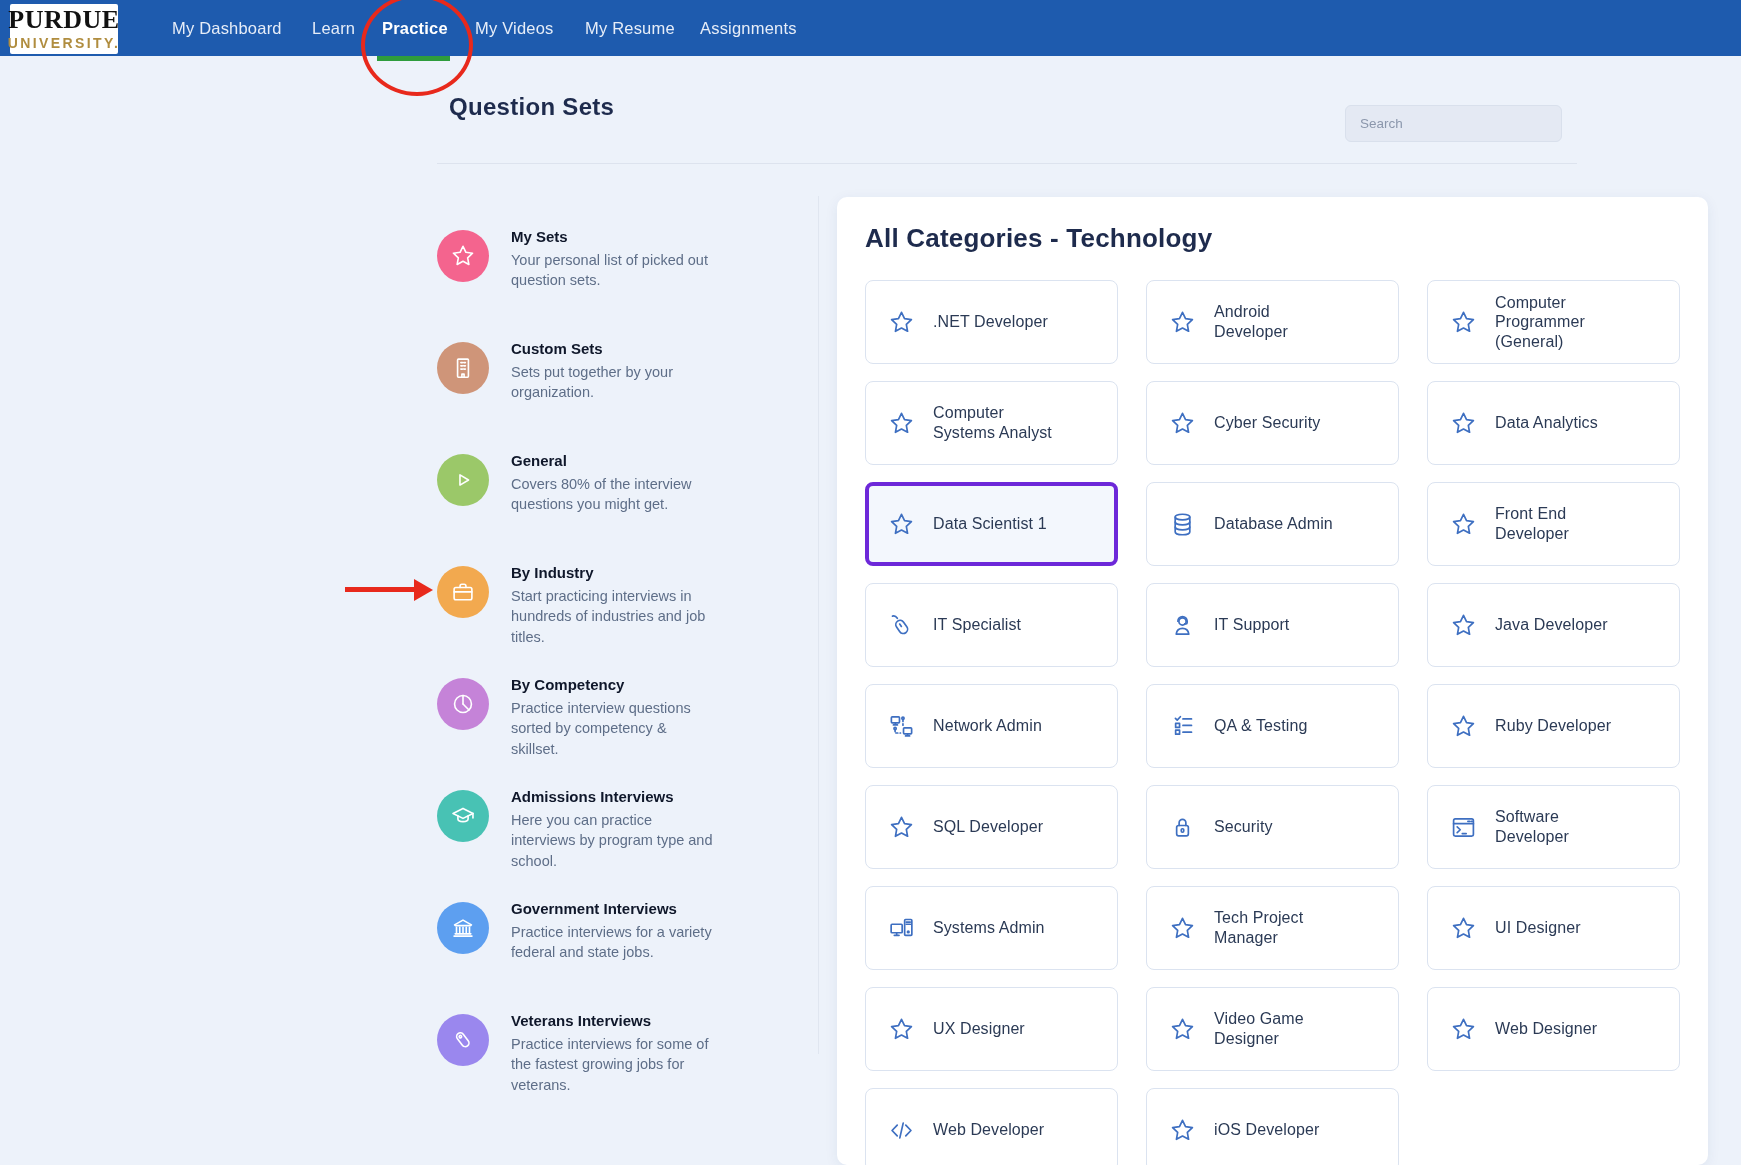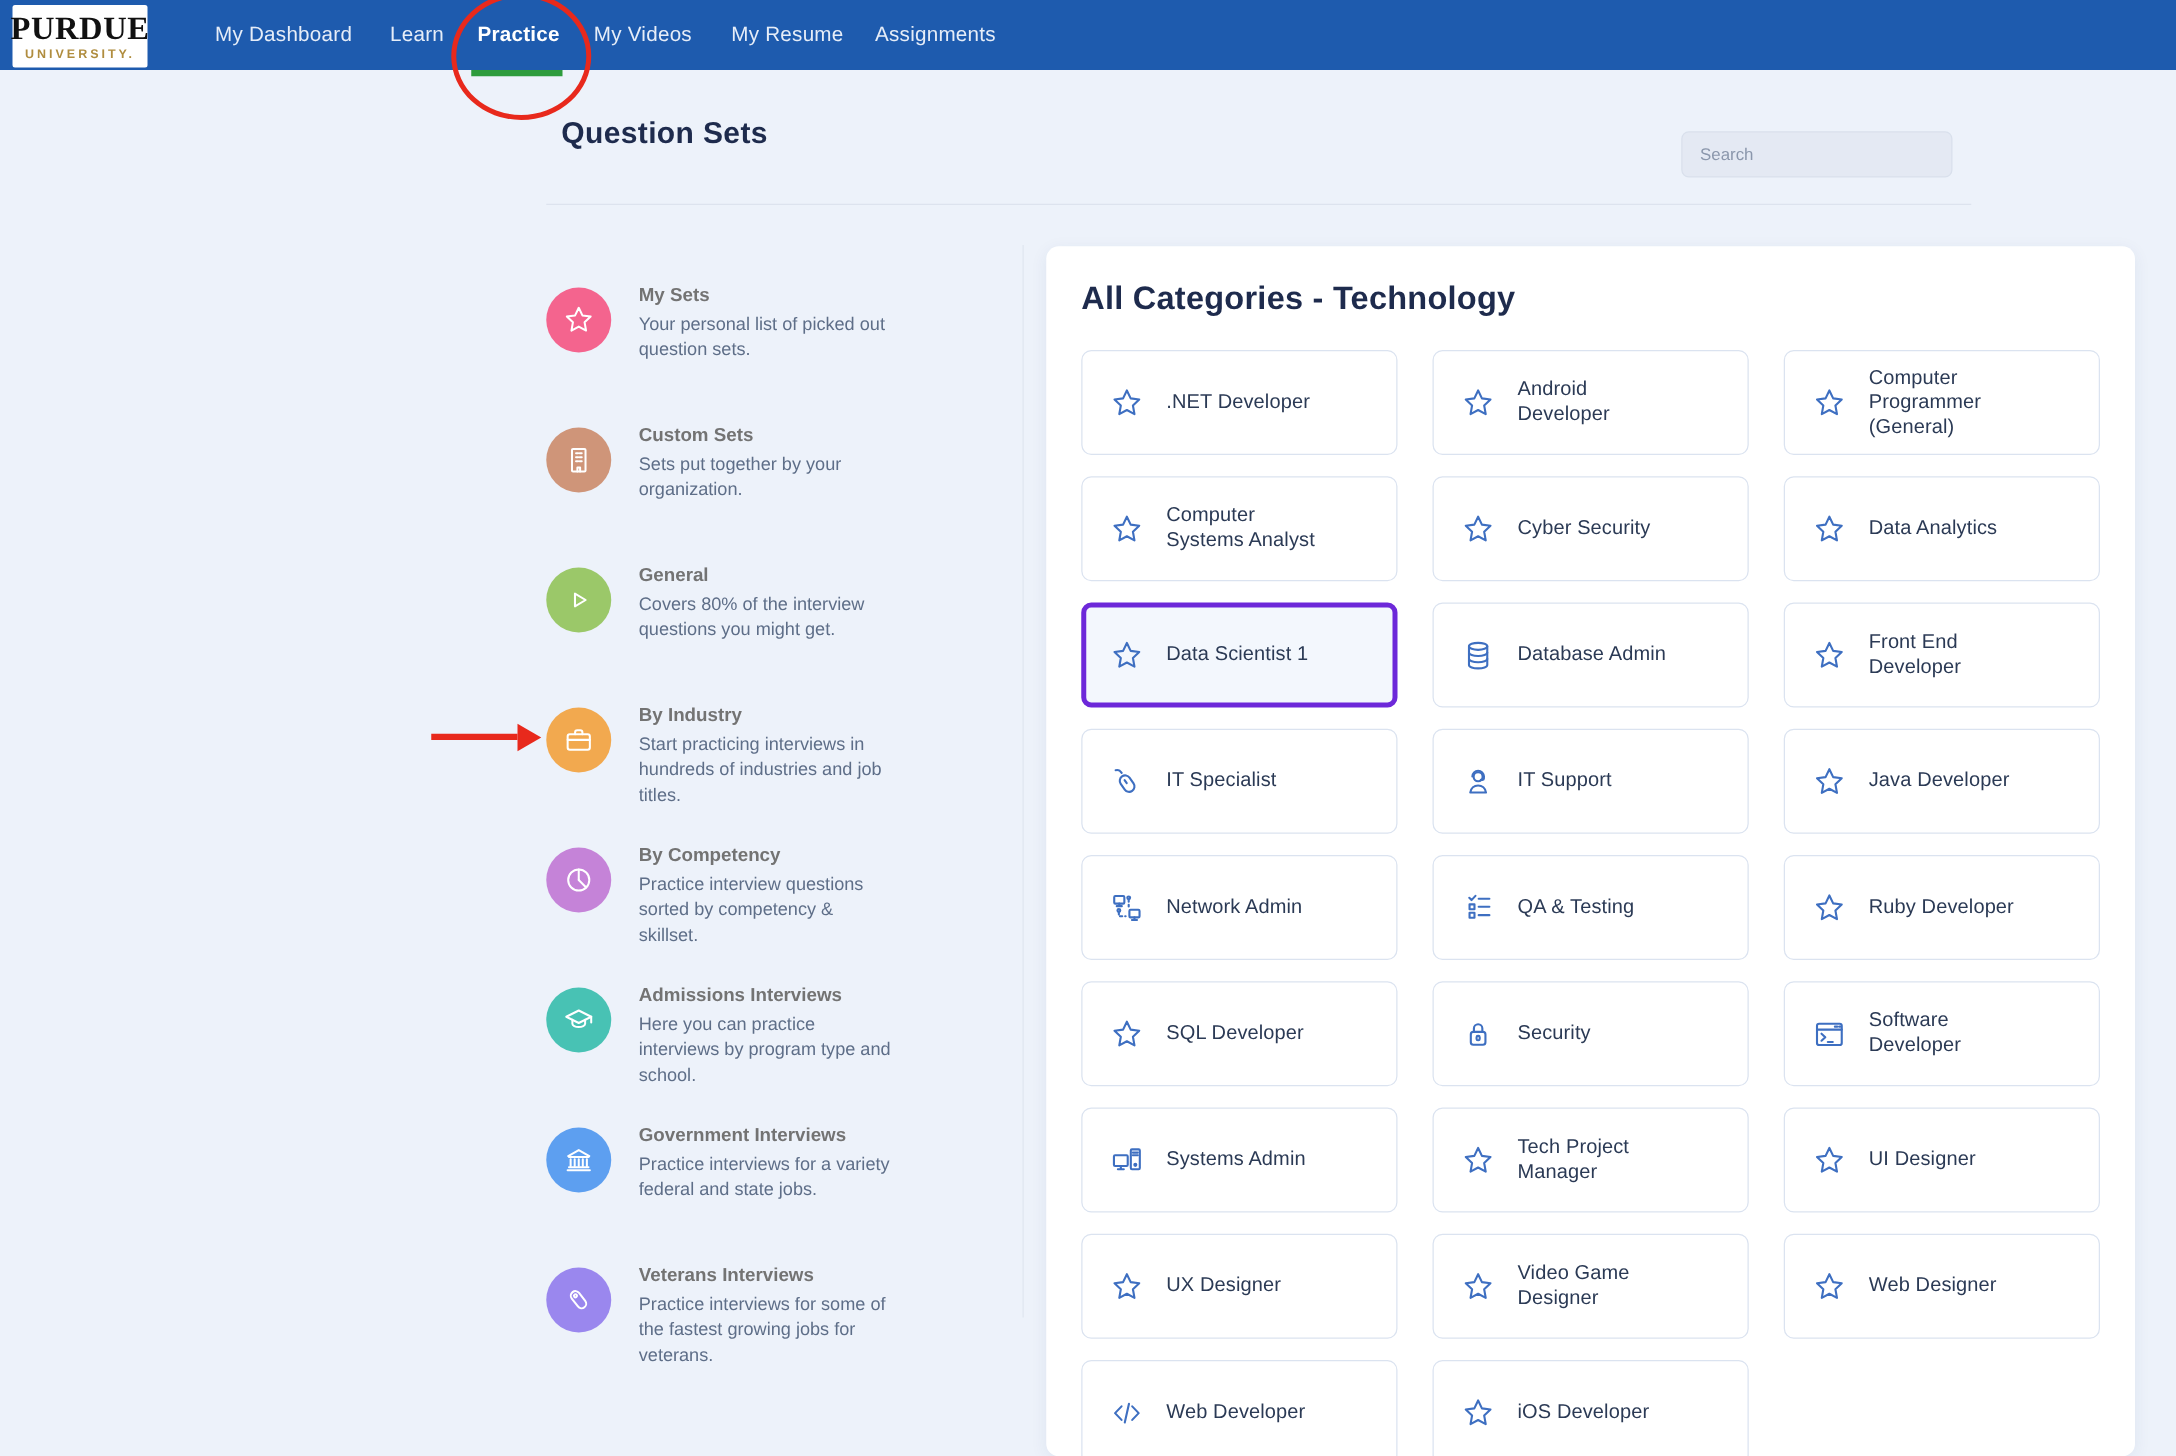--- a/index.html
+++ b/index.html
@@ -4,42 +4,42 @@
 <style>
   html,body{margin:0;padding:0;}
   .page{position:relative;width:1741px;height:1165px;background:#edf2fa;overflow:hidden;
         font-family:"Liberation Sans",sans-serif;color:#1e2b4d;}
   
   .navbar{position:absolute;left:0;top:0;width:100%;height:56px;background:#1e5bae;}
   .logo{position:absolute;left:10px;top:4px;width:108px;height:50px;background:#ffffff;
         border-radius:2px;display:flex;flex-direction:column;align-items:center;justify-content:center;}
   .logo-purdue{font-family:"Liberation Serif",serif;font-weight:700;font-size:26px;line-height:1;
         color:#111111;letter-spacing:.5px;}
-  .logo-univ{font-size:10px;font-weight:700;color:#b08d3f;letter-spacing:2.4px;margin-top:2px;}
+  .logo-univ{font-size:14px;font-weight:700;color:#b08d3f;letter-spacing:2.4px;margin-top:2px;}
   .nav-item{position:absolute;top:0;line-height:56px;font-size:16.5px;font-weight:500;
         color:#e6edf8;cursor:pointer;white-space:nowrap;letter-spacing:.2px;}
   .nav-item.active{color:#ffffff;font-weight:700;}
   .green-indicator{position:absolute;left:377px;top:56px;width:73px;height:5px;background:#2e9c3c;z-index:3;}
   .annot-ellipse{position:absolute;left:361px;top:-6px;width:104px;height:94px;border:4px solid #e8291c;
         border-radius:50%;z-index:6;pointer-events:none;}
   
   .page-title{position:absolute;left:449px;top:93px;font-size:24px;font-weight:700;color:#1e2b4d;letter-spacing:.3px;}
   .search-input{position:absolute;left:1345px;top:105px;width:217px;height:37px;box-sizing:border-box;
         background:#e4e9f3;border:1px solid #d9e0ec;border-radius:6px;padding:0 14px;font-size:13.5px;
         color:#be185d;outline:none;font-family:"Liberation Sans",sans-serif;}
   .search-input::placeholder{color:#8b97ac;}
   .header-rule{position:absolute;left:437px;top:163px;width:1140px;height:1px;background:#dde3ee;}
   
   .sidebar{position:absolute;left:437px;top:228px;width:355px;}
   .side-item{display:flex;gap:22px;height:112px;align-items:flex-start;cursor:pointer;}
   .side-icon{width:52px;height:52px;border-radius:50%;flex:none;display:flex;align-items:center;
         justify-content:center;color:#ffffff;margin-top:2px;}
   .side-icon svg{width:26px;height:26px;}
   .side-text{width:252px;}
-  .side-title{font-size:15px;font-weight:700;color:#737373;margin-bottom:5px;}
+  .side-title{font-size:15px;font-weight:700;color:#0f172a;margin-bottom:5px;}
   .side-desc{font-size:14.5px;color:#5e6e88;line-height:1.4;white-space:pre-line;}
   .vdivider{position:absolute;left:818px;top:196px;width:1px;height:858px;background:#e0e6f0;}
   
   .panel{position:absolute;left:837px;top:197px;width:871px;height:968px;background:#ffffff;
         border-radius:10px;box-shadow:0 3px 14px rgba(30,60,110,.07);box-sizing:border-box;
         padding:26px 28px;}
   .panel-title{font-size:26px;font-weight:700;color:#1e2b4d;letter-spacing:.2px;}
   .grid{margin-top:26px;display:grid;grid-template-columns:repeat(3,1fr);column-gap:28px;row-gap:17px;}
   .card{height:84px;box-sizing:border-box;background:#ffffff;border:1px solid #dbe3f0;border-radius:8px;
         display:flex;align-items:center;gap:18px;padding:0 10px 0 22px;cursor:pointer;}

